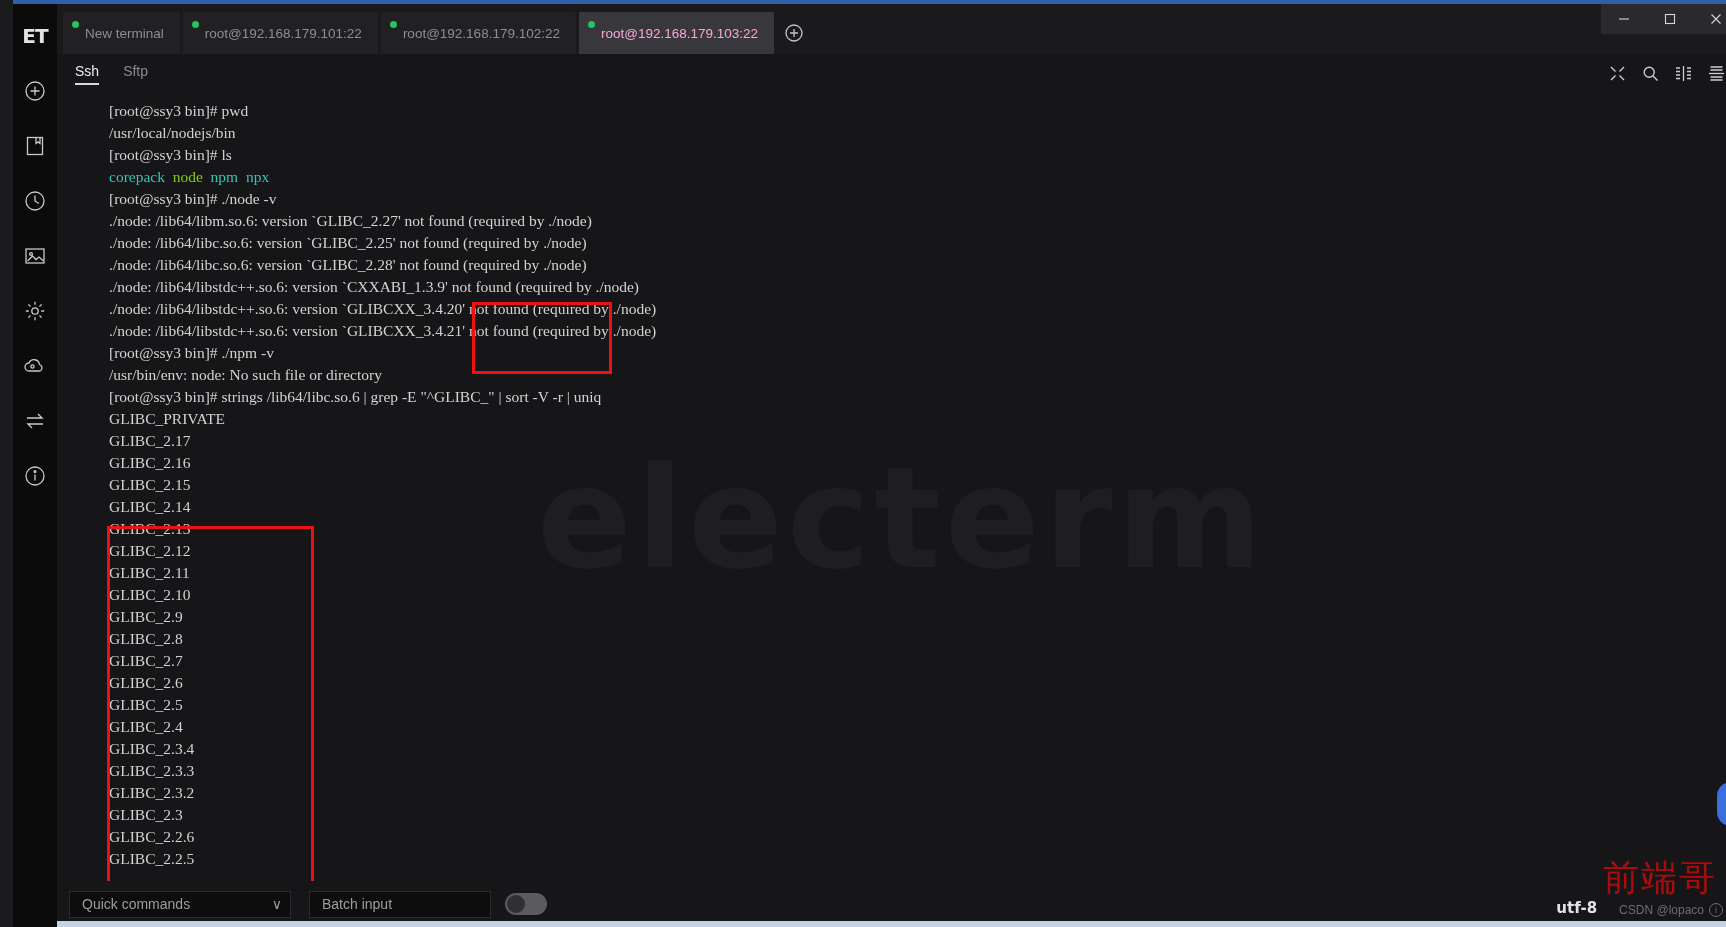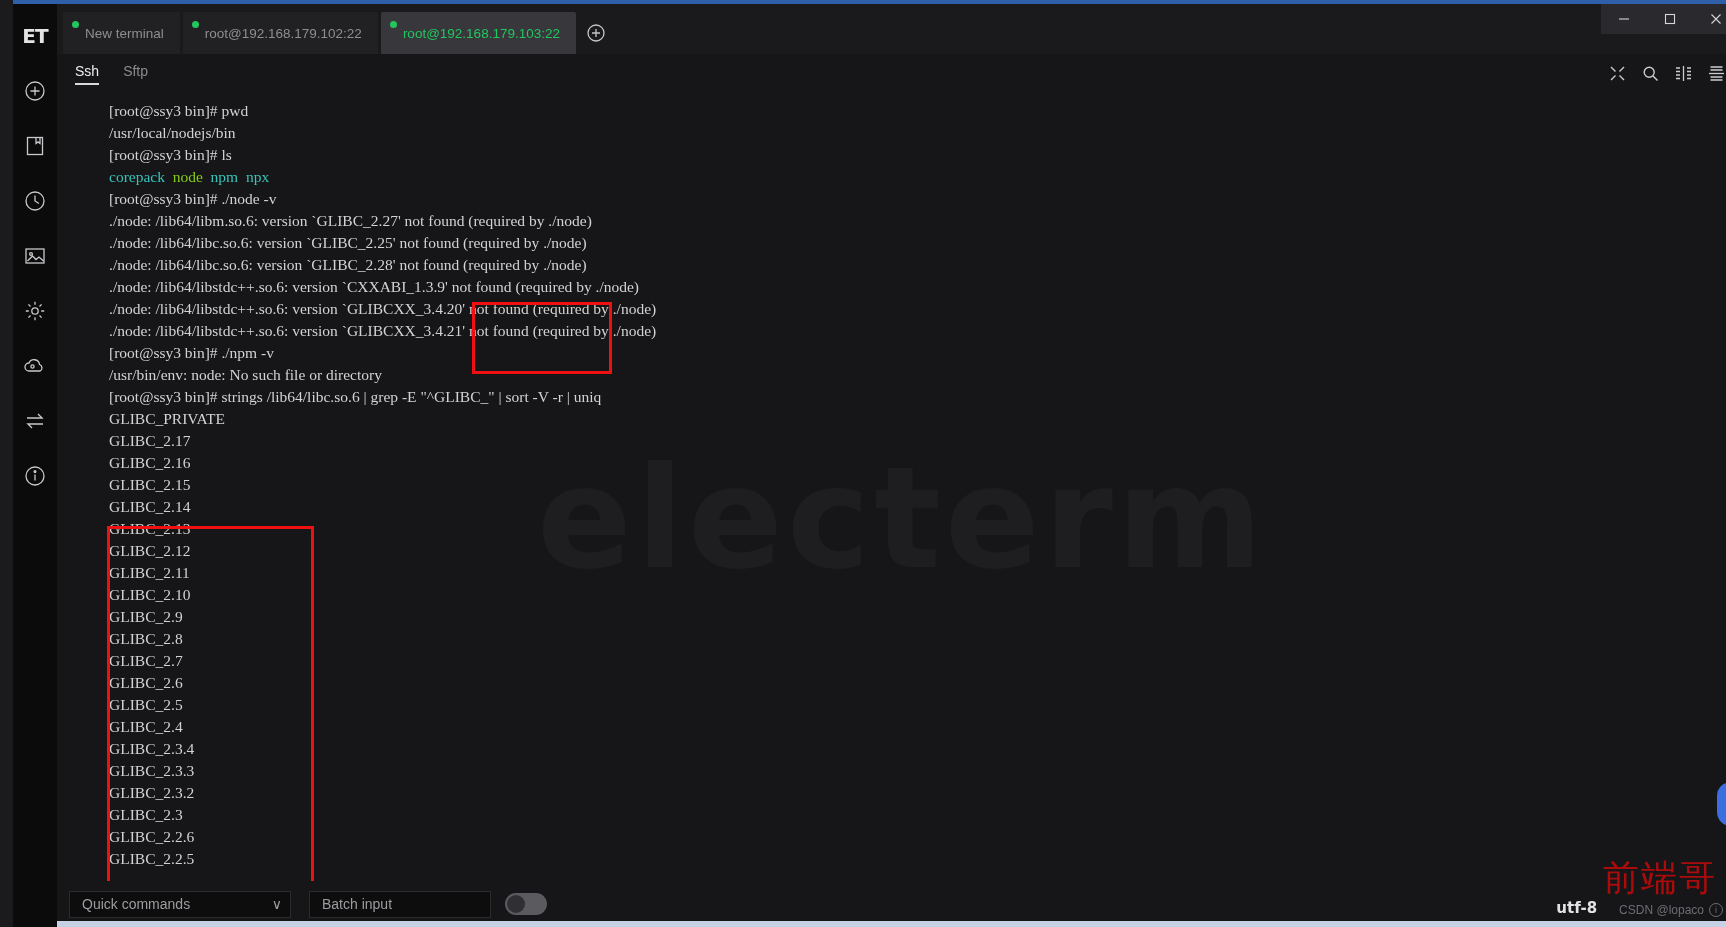--- a/index.html
+++ b/index.html
@@ -75,21 +75,21 @@
     display: flex; align-items: center;
     background: #212123;
     color: #8e8e92;
     font-size: 13.5px;
     white-space: nowrap;
     cursor: pointer;
     border-radius: 2px 2px 0 0;
   }
   .tab.active {
     background: #38383c;
-    color: #22c55e;
+    color: #f9a8d4;
   }
   .tab .dot {
     position: absolute;
     left: 9px; top: 9px;
     width: 7px; height: 7px; border-radius: 50%;
     background: #22c55e;
   }
   .tab-add {
     width: 34px; height: 42px;
     display: flex; align-items: center; justify-content: center;
@@ -356,20 +356,24 @@
       </svg>
     </div>
   </div>
 
   <div class="main">
 
     <div class="tabbar">
       <div class="tab">
         <span class="dot"></span>
         <span>New terminal</span>
+      </div>
+      <div class="tab">
+        <span class="dot"></span>
+        <span>root@192.168.179.101:22</span>
       </div>
       <div class="tab">
         <span class="dot"></span>
         <span>root@192.168.179.102:22</span>
       </div>
       <div class="tab active">
         <span class="dot"></span>
         <span>root@192.168.179.103:22</span>
       </div>
       <div class="tab-add">

